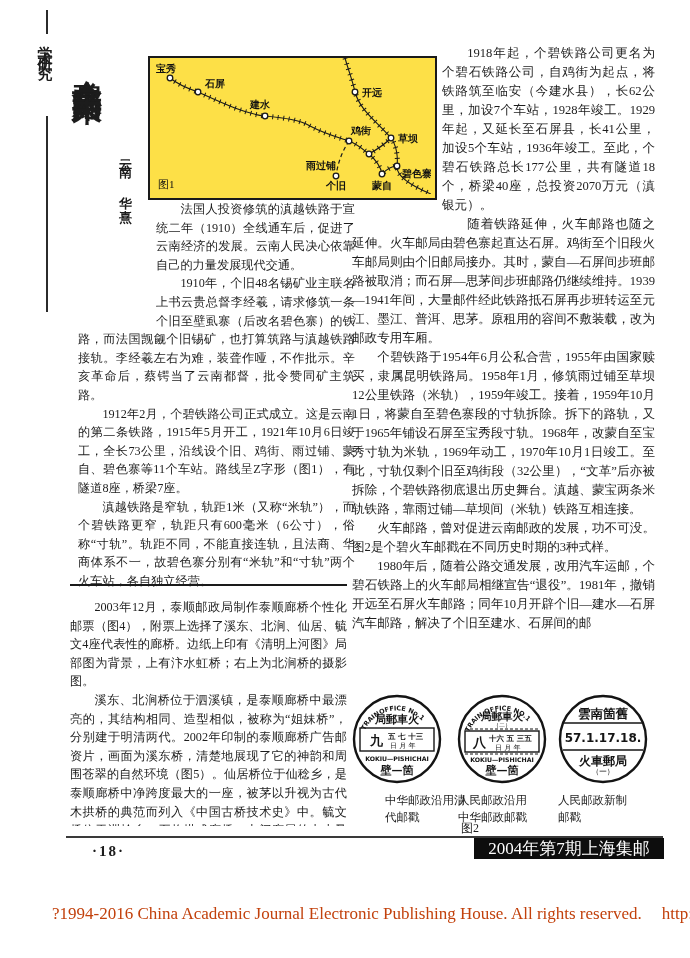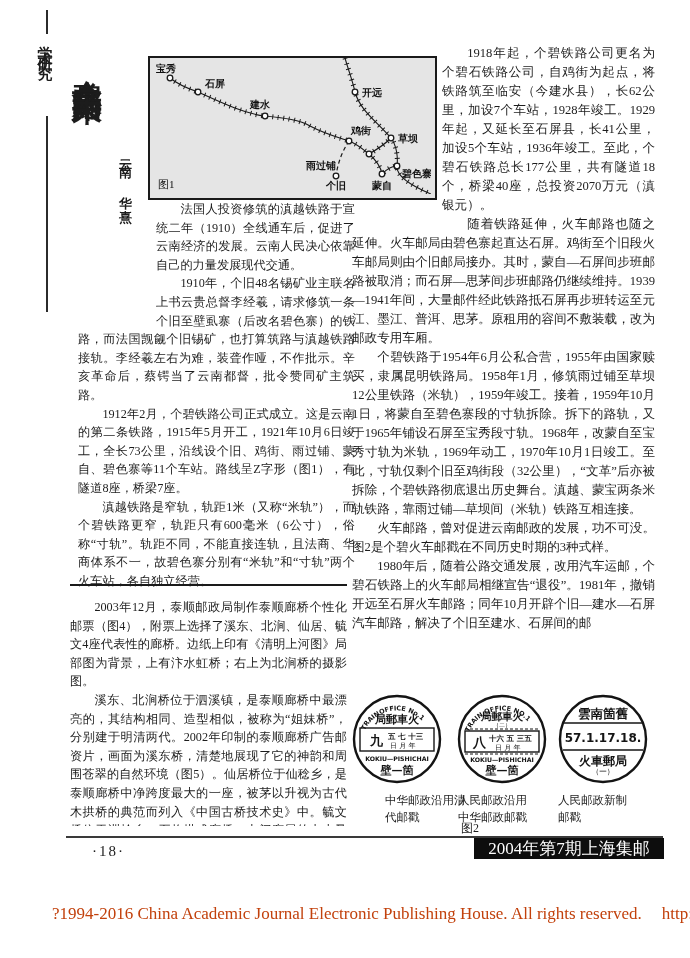--- a/index.html
+++ b/index.html
@@ -12,21 +12,21 @@
   
   .vert{writing-mode:vertical-rl;text-orientation:upright;}
   .section-label{left:35px;top:34px;font-size:15px;font-weight:bold;letter-spacing:6px;
     font-family:"DejaVu Sans","Liberation Sans",sans-serif;}
   .vline{width:2px;background:#2b2b2b;left:46px;}
   .main-title{left:66px;top:56px;font-size:30px;font-weight:900;letter-spacing:2px;
     font-family:"DejaVu Sans","Liberation Sans",sans-serif;}
   .author{left:116px;font-size:13px;letter-spacing:5px;font-weight:bold;}
   .author-name{letter-spacing:13px;}
   
-  .map-box{left:148px;top:56px;width:285px;height:140px;border:2px solid #1a1a1a;background:#e5e5e5;}
+  .map-box{left:148px;top:56px;width:285px;height:140px;border:2px solid #1a1a1a;background:#fde047;}
   .rail{stroke:#1a1a1a;stroke-width:1.1;fill:none;}
   .ticks{stroke:#1a1a1a;stroke-width:5;stroke-dasharray:1 4.5;fill:none;}
   .dashed{stroke:#1a1a1a;stroke-width:1.2;stroke-dasharray:4 3;fill:none;}
   .stn{fill:#ffffff;stroke:#1a1a1a;stroke-width:1.3;}
   .maplabel{font-size:10px;font-weight:bold;fill:#111;
     font-family:"DejaVu Sans","Liberation Sans",sans-serif;}
   .figcap{font-size:11px;fill:#111;font-family:"Liberation Serif",serif;}
   
   .txt{font-size:12.2px;line-height:18.6px;text-align:justify;}
   .txt p{margin:0;text-indent:2em;}
@@ -178,18 +178,18 @@
   <div>人民邮政沿用</div>
   <div>中华邮政邮戳</div>
 </div>
 <div class="abs stampcap" style="left:558px;top:792px;width:100px;">
   <div>人民邮政新制</div>
   <div>邮戳</div>
 </div>
 <div class="abs fig2cap" style="left:440px;top:820px;width:60px;text-align:center;">图2</div>
 
 <div class="abs footrule" style="left:66px;top:836px;width:597px;"></div>
-<div class="abs pagenum" style="left:92px;top:843px;">·18·</div>
+<div class="abs pagenum" style="left:92px;top:843px;font-weight:bold;">·18·</div>
 <div class="abs badge" style="left:474px;top:838px;width:190px;height:21px;">2004年第7期上海集邮</div>
 
 <div class="abs copyright" style="left:52px;top:904px;">
   <span>?1994-2016 China Academic Journal Electronic Publishing House. All rights reserved.</span><span class="url">http://www.cnki.net</span>
 </div>
 
 </body></html>

